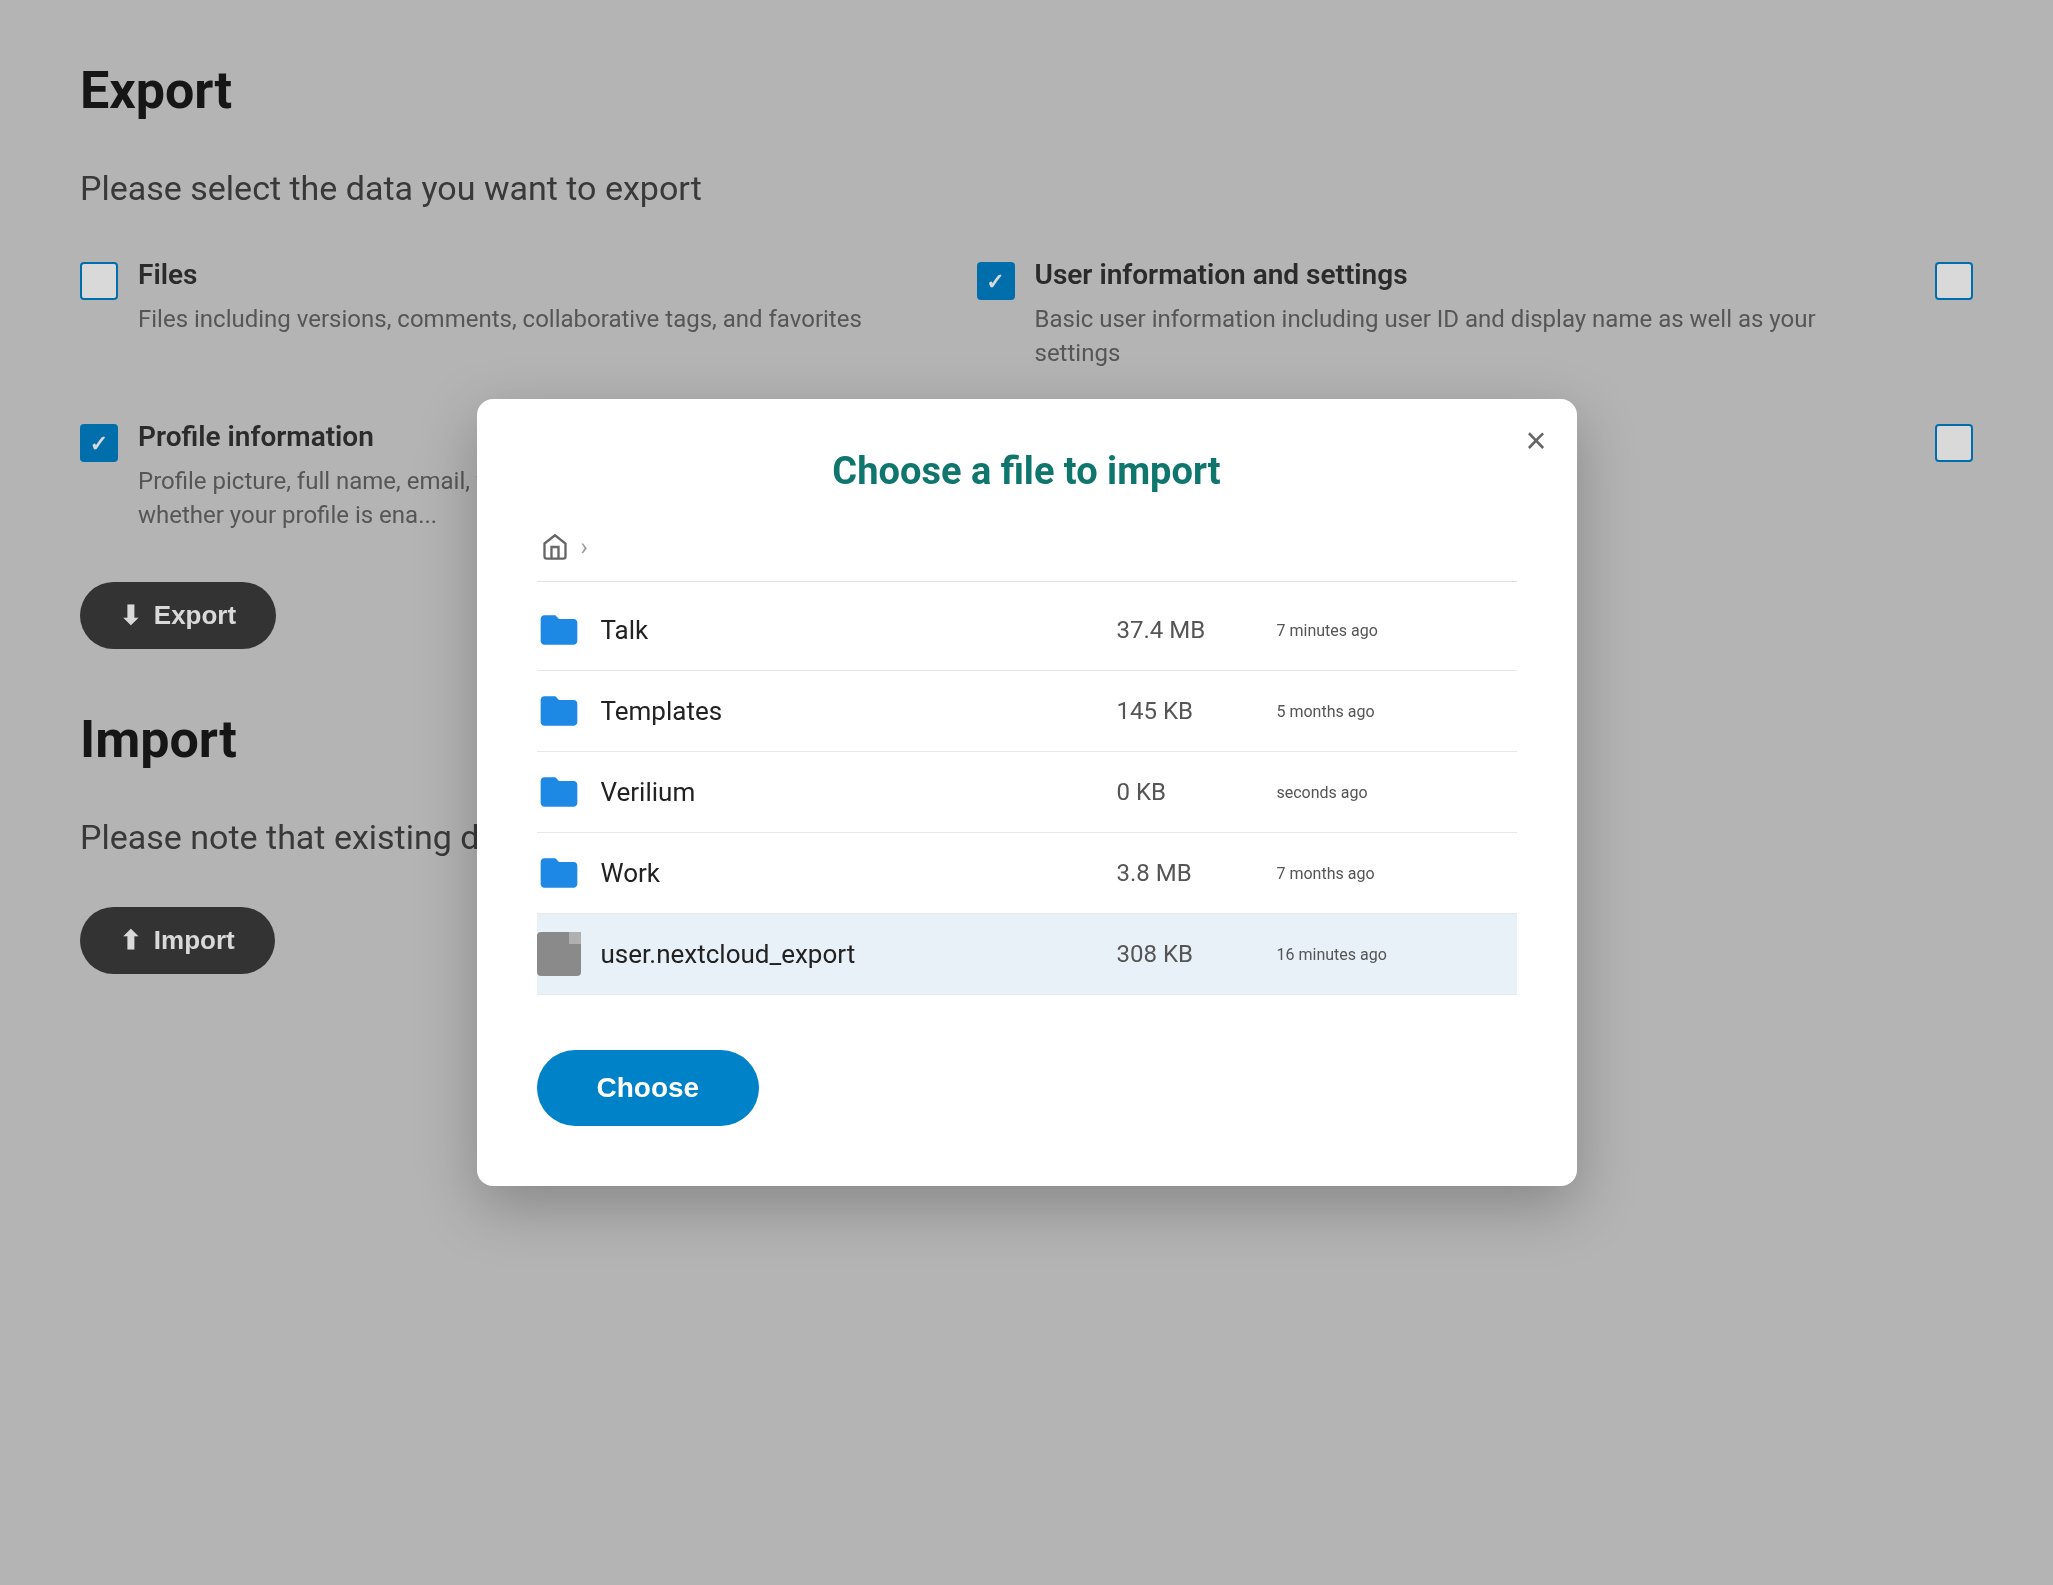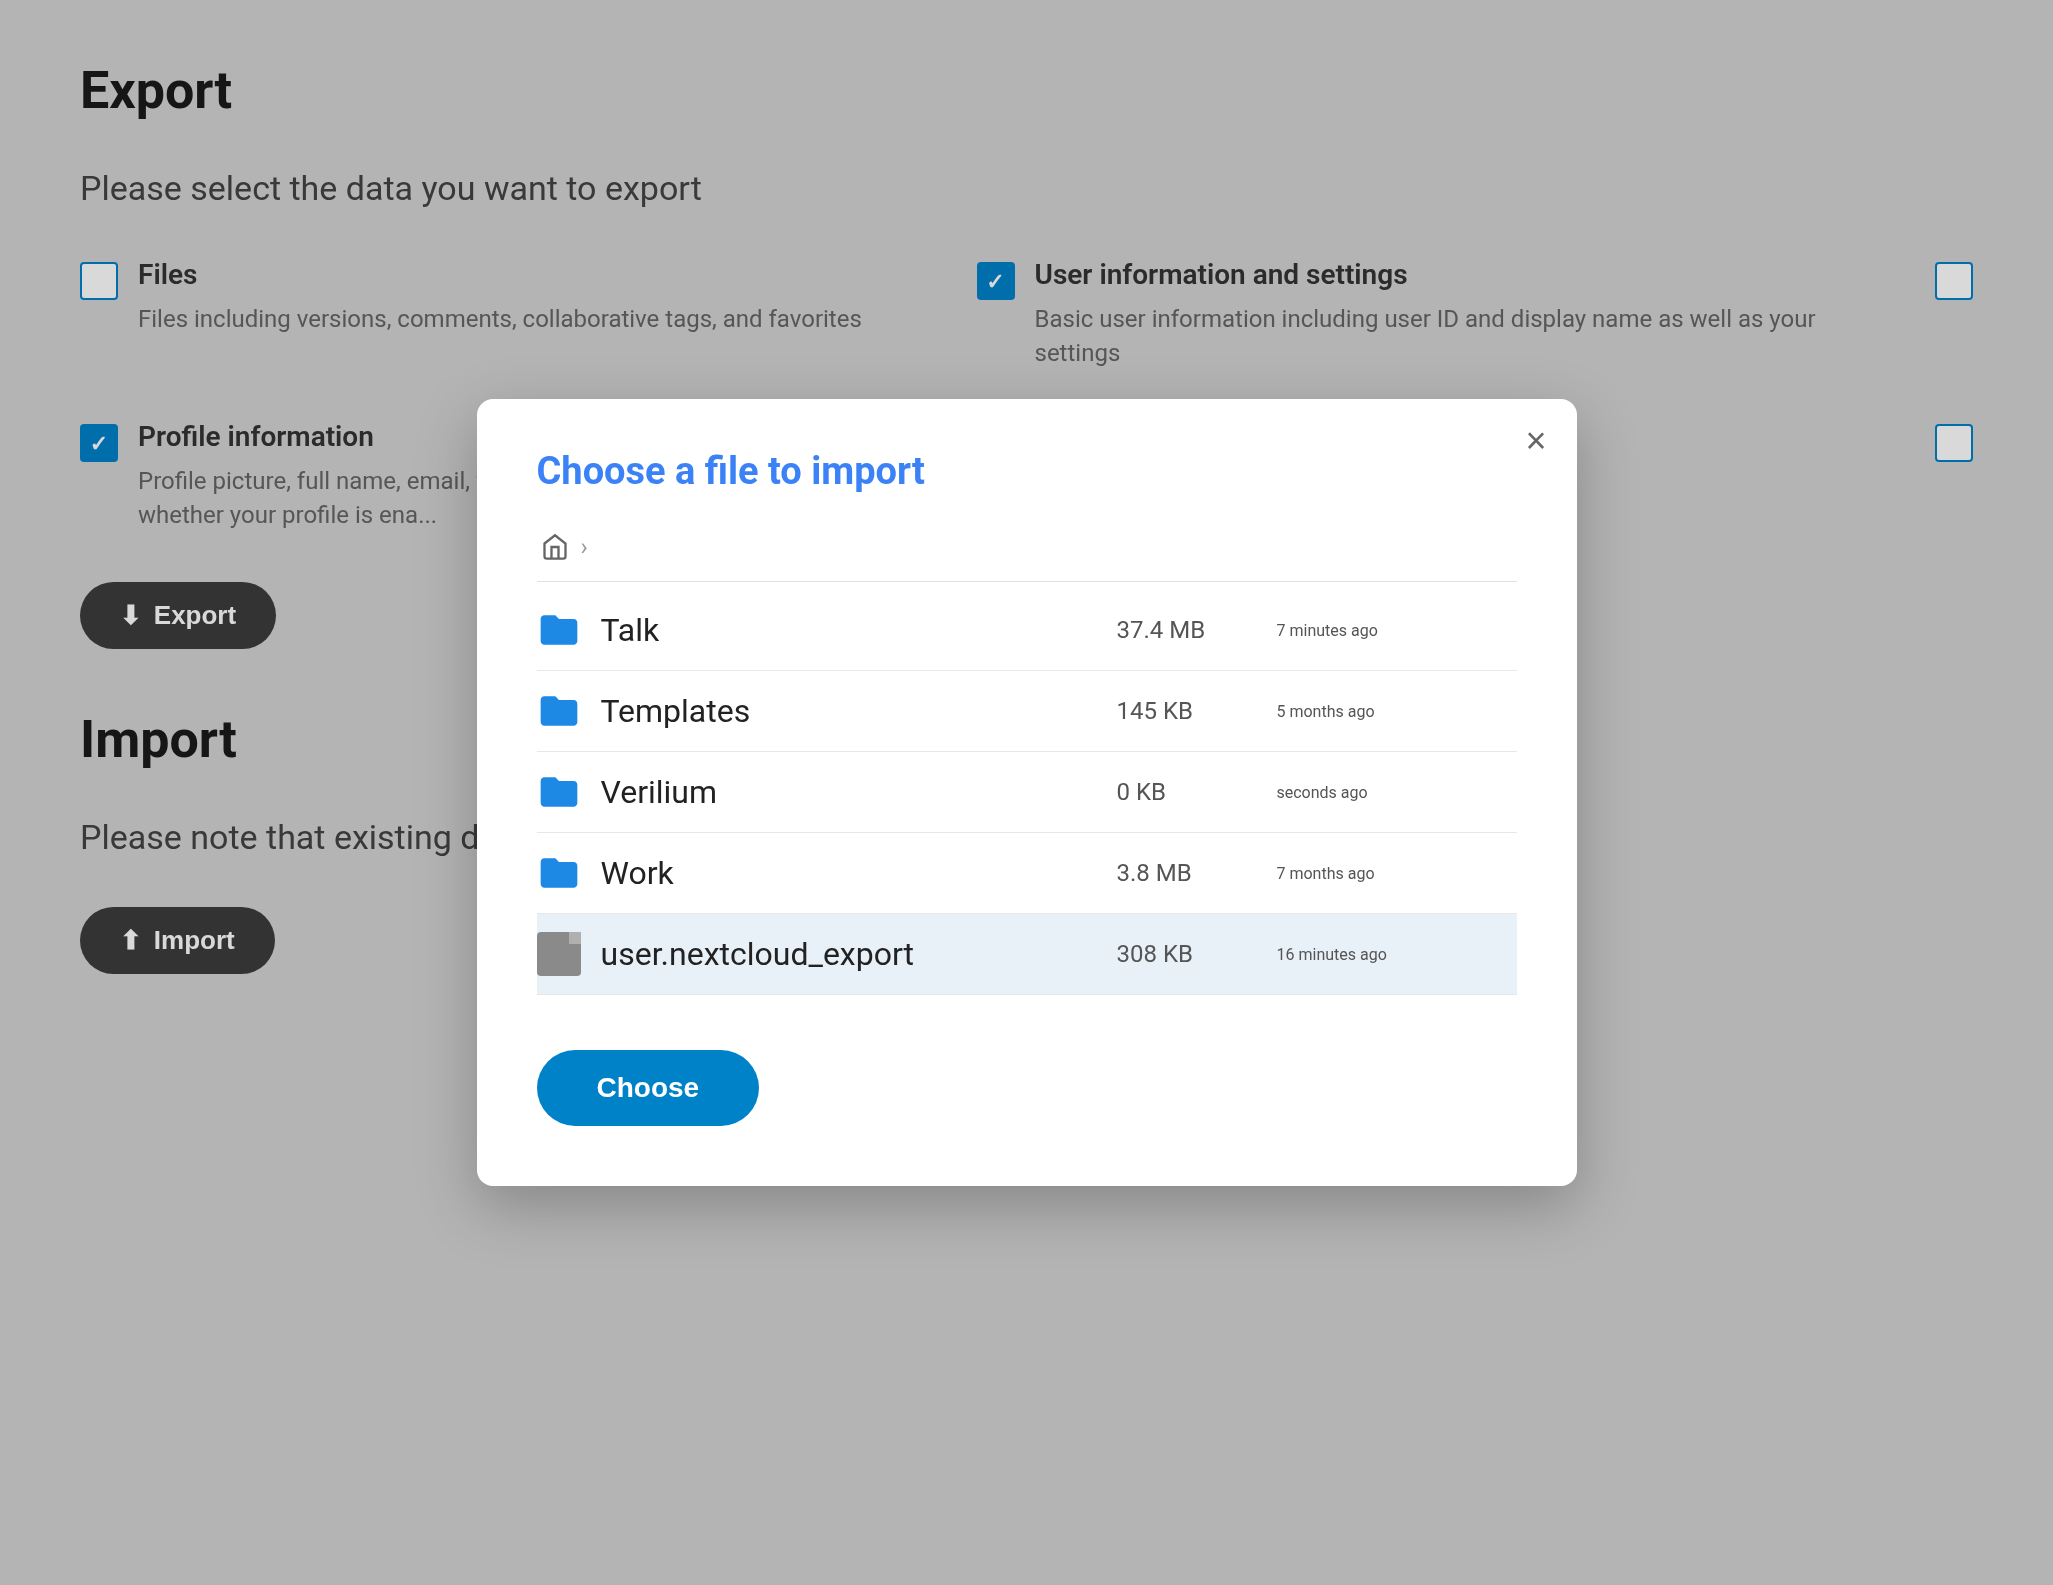--- a/index.html
+++ b/index.html
@@ -157,22 +157,23 @@
       border: none;
       font-size: 36px;
       color: #666;
       cursor: pointer;
       line-height: 1;
     }
 
     .modal-title {
       font-size: 38px;
       font-weight: 700;
-      color: #3b82f6;
+      color: #0f766e;
       margin-bottom: 36px;
+      text-align: center;
     }
 
     
     .breadcrumb {
       display: flex;
       align-items: center;
       gap: 8px;
       border-bottom: 1px solid #e0e0e0;
       padding-bottom: 16px;
       margin-bottom: 8px;
@@ -239,21 +240,21 @@
       content: '';
       position: absolute;
       top: 0; right: 0;
       width: 12px;
       height: 12px;
       background: #b0b0b0;
     }
 
     .file-name {
       flex: 1;
-      font-size: 32px;
+      font-size: 26px;
       color: #222;
     }
 
     .file-size {
       width: 140px;
       font-size: 24px;
       color: #555;
     }
 
     .file-date {

